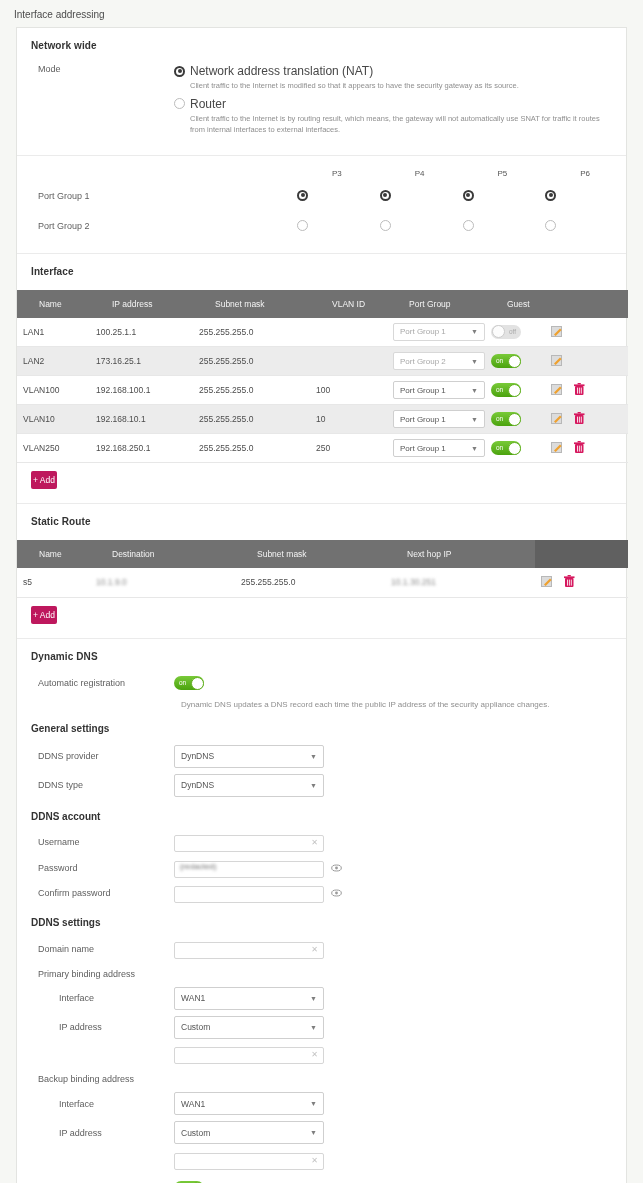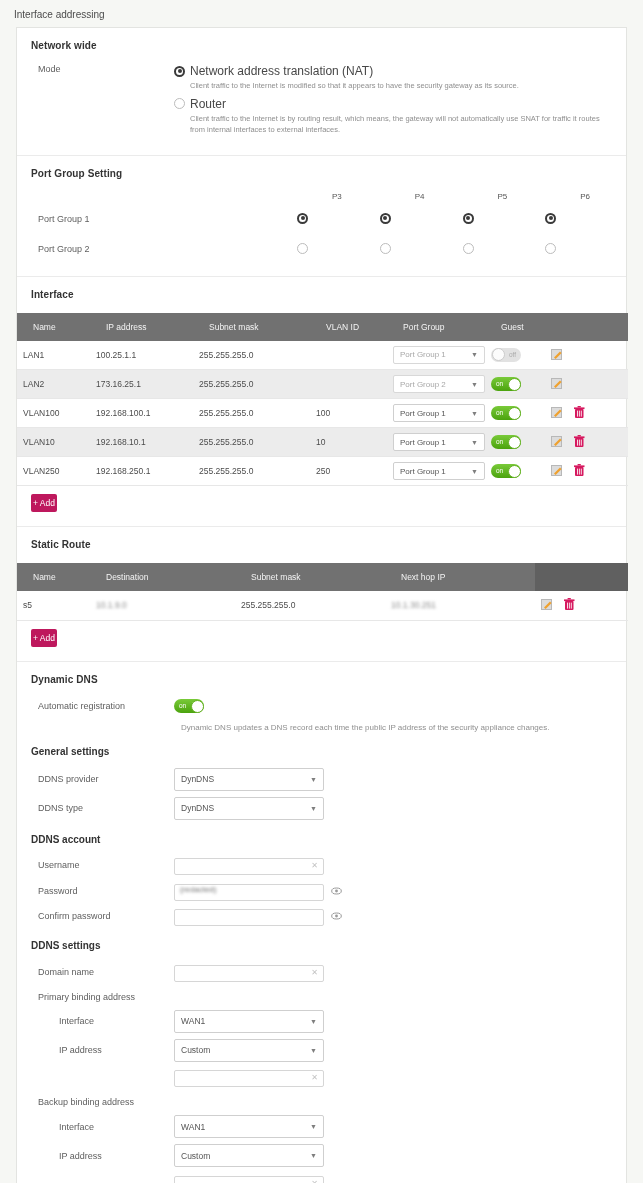--- a/index.html
+++ b/index.html
@@ -41,21 +41,21 @@
   .opt-desc { font-size:7.5px; color:#8f8f8f; line-height:1.45; margin:0 0 5px 16px; max-width:438px; }
 
   
   .pg-grid-row { display:flex; align-items:center; margin-bottom:17px; }
   .pg-grid-row.hdr { margin-bottom:12px; margin-top:1px;gap:35px; }
   .pg-label-cell { width:250px; flex-shrink:0; font-size:9px; color:#5e5e5e; padding-left:7px; }
   .pg-cell { width:90px; padding-left:16px; font-size:8px; color:#565656; }
 
   
   table { border-collapse:collapse; width:611px; table-layout:fixed; font-size:8.5px; }
-  thead th { background:#717171; color:#f4f4f4; font-weight:normal; text-align:left; height:28px; padding-left:16px; font-size:8.5px; }
+  thead th { background:#717171; color:#f4f4f4; font-weight:normal; text-align:left; height:28px; padding-left:22px; font-size:8.5px; }
   thead th.darker { background:#606060; }
   tbody td { height:29px; padding-left:6px; border-bottom:1px solid #e7e7e7; color:#4c4c4c; }
   tr.alt td { background:#ececec; }
   .c-name{width:73px}.c-ip{width:103px}.c-mask{width:117px}.c-vlan{width:77px}
   .c-pg{width:98px}.c-guest{width:60px}.c-act{width:83px}
   .s-name{width:73px}.s-dest{width:145px}.s-mask{width:150px}.s-next{width:150px}.s-act{width:93px}
 
   
   .dropdown {
     width:150px; height:23px; background:#fff; border:1px solid #cfcfcf; border-radius:2px;
@@ -124,21 +124,20 @@
         <div class="opt">
           <span class="radio unsel"></span>
           <span class="opt-label">Router</span>
         </div>
         <div class="opt-desc">Client traffic to the Internet is by routing result, which means, the gateway will not automatically use SNAT for traffic it routes from internal interfaces to external interfaces.</div>
       </div>
     </div>
   </div>
 
   <div class="section">
-    <div class="sec-heading">Port Group Setting</div>
     <div class="pg-grid-row hdr">
       <div class="pg-label-cell"></div>
       <div class="pg-cell">P3</div>
       <div class="pg-cell">P4</div>
       <div class="pg-cell">P5</div>
       <div class="pg-cell">P6</div>
     </div>
     <div class="pg-grid-row">
       <div class="pg-label-cell">Port Group 1</div>
       <div class="pg-cell"><span class="radio sel"></span></div>

